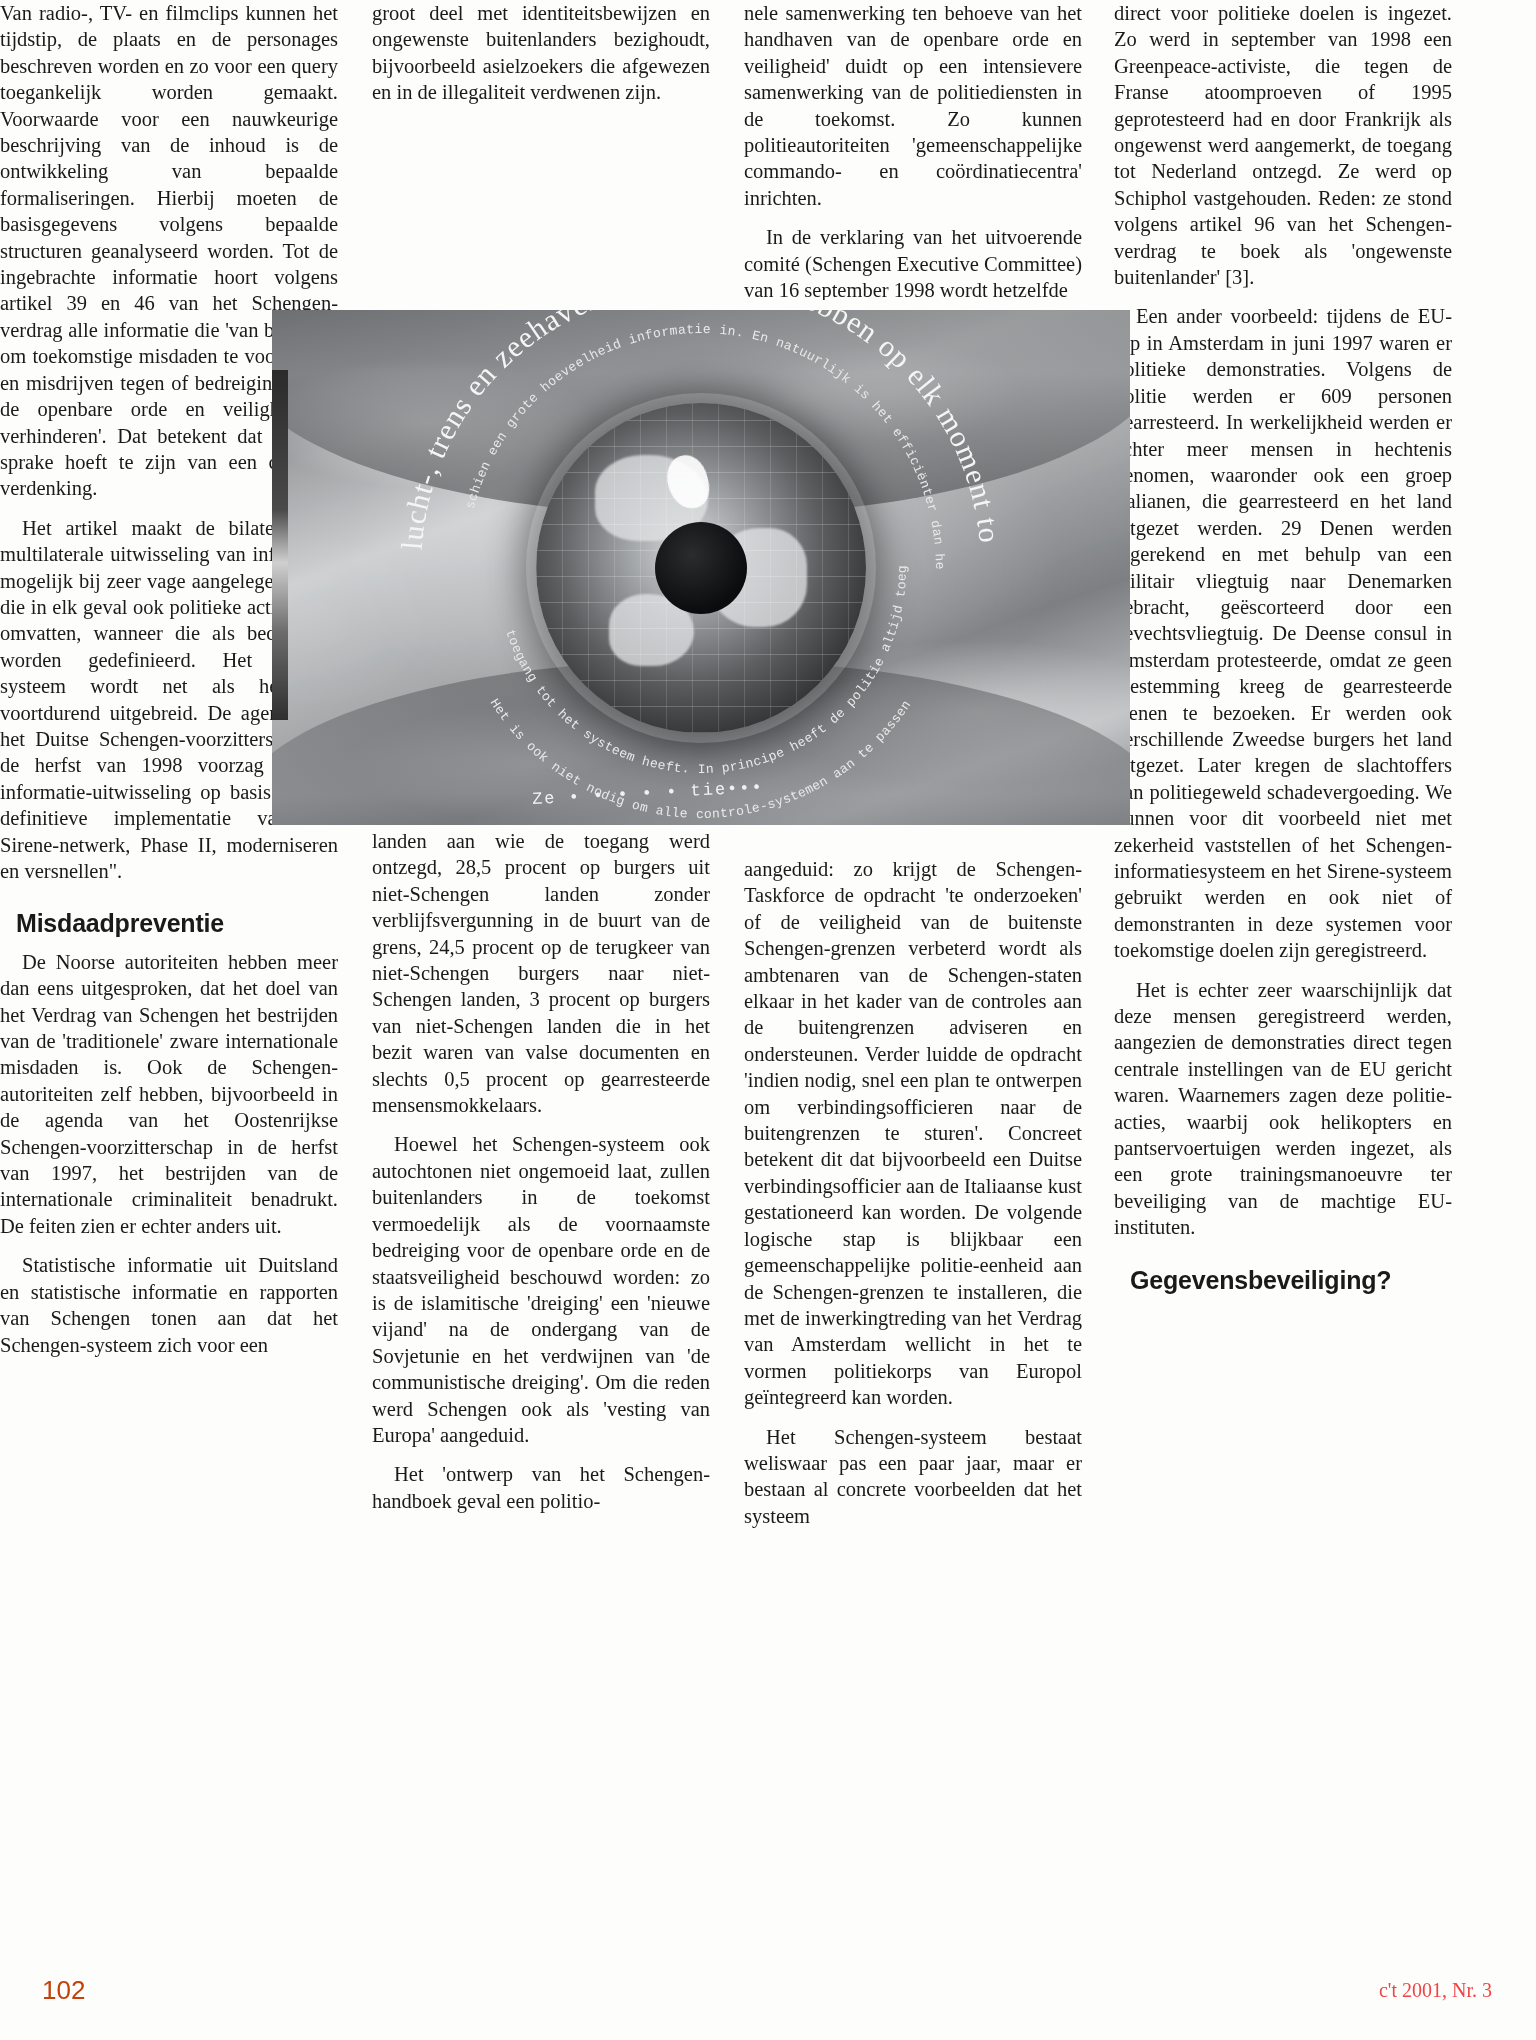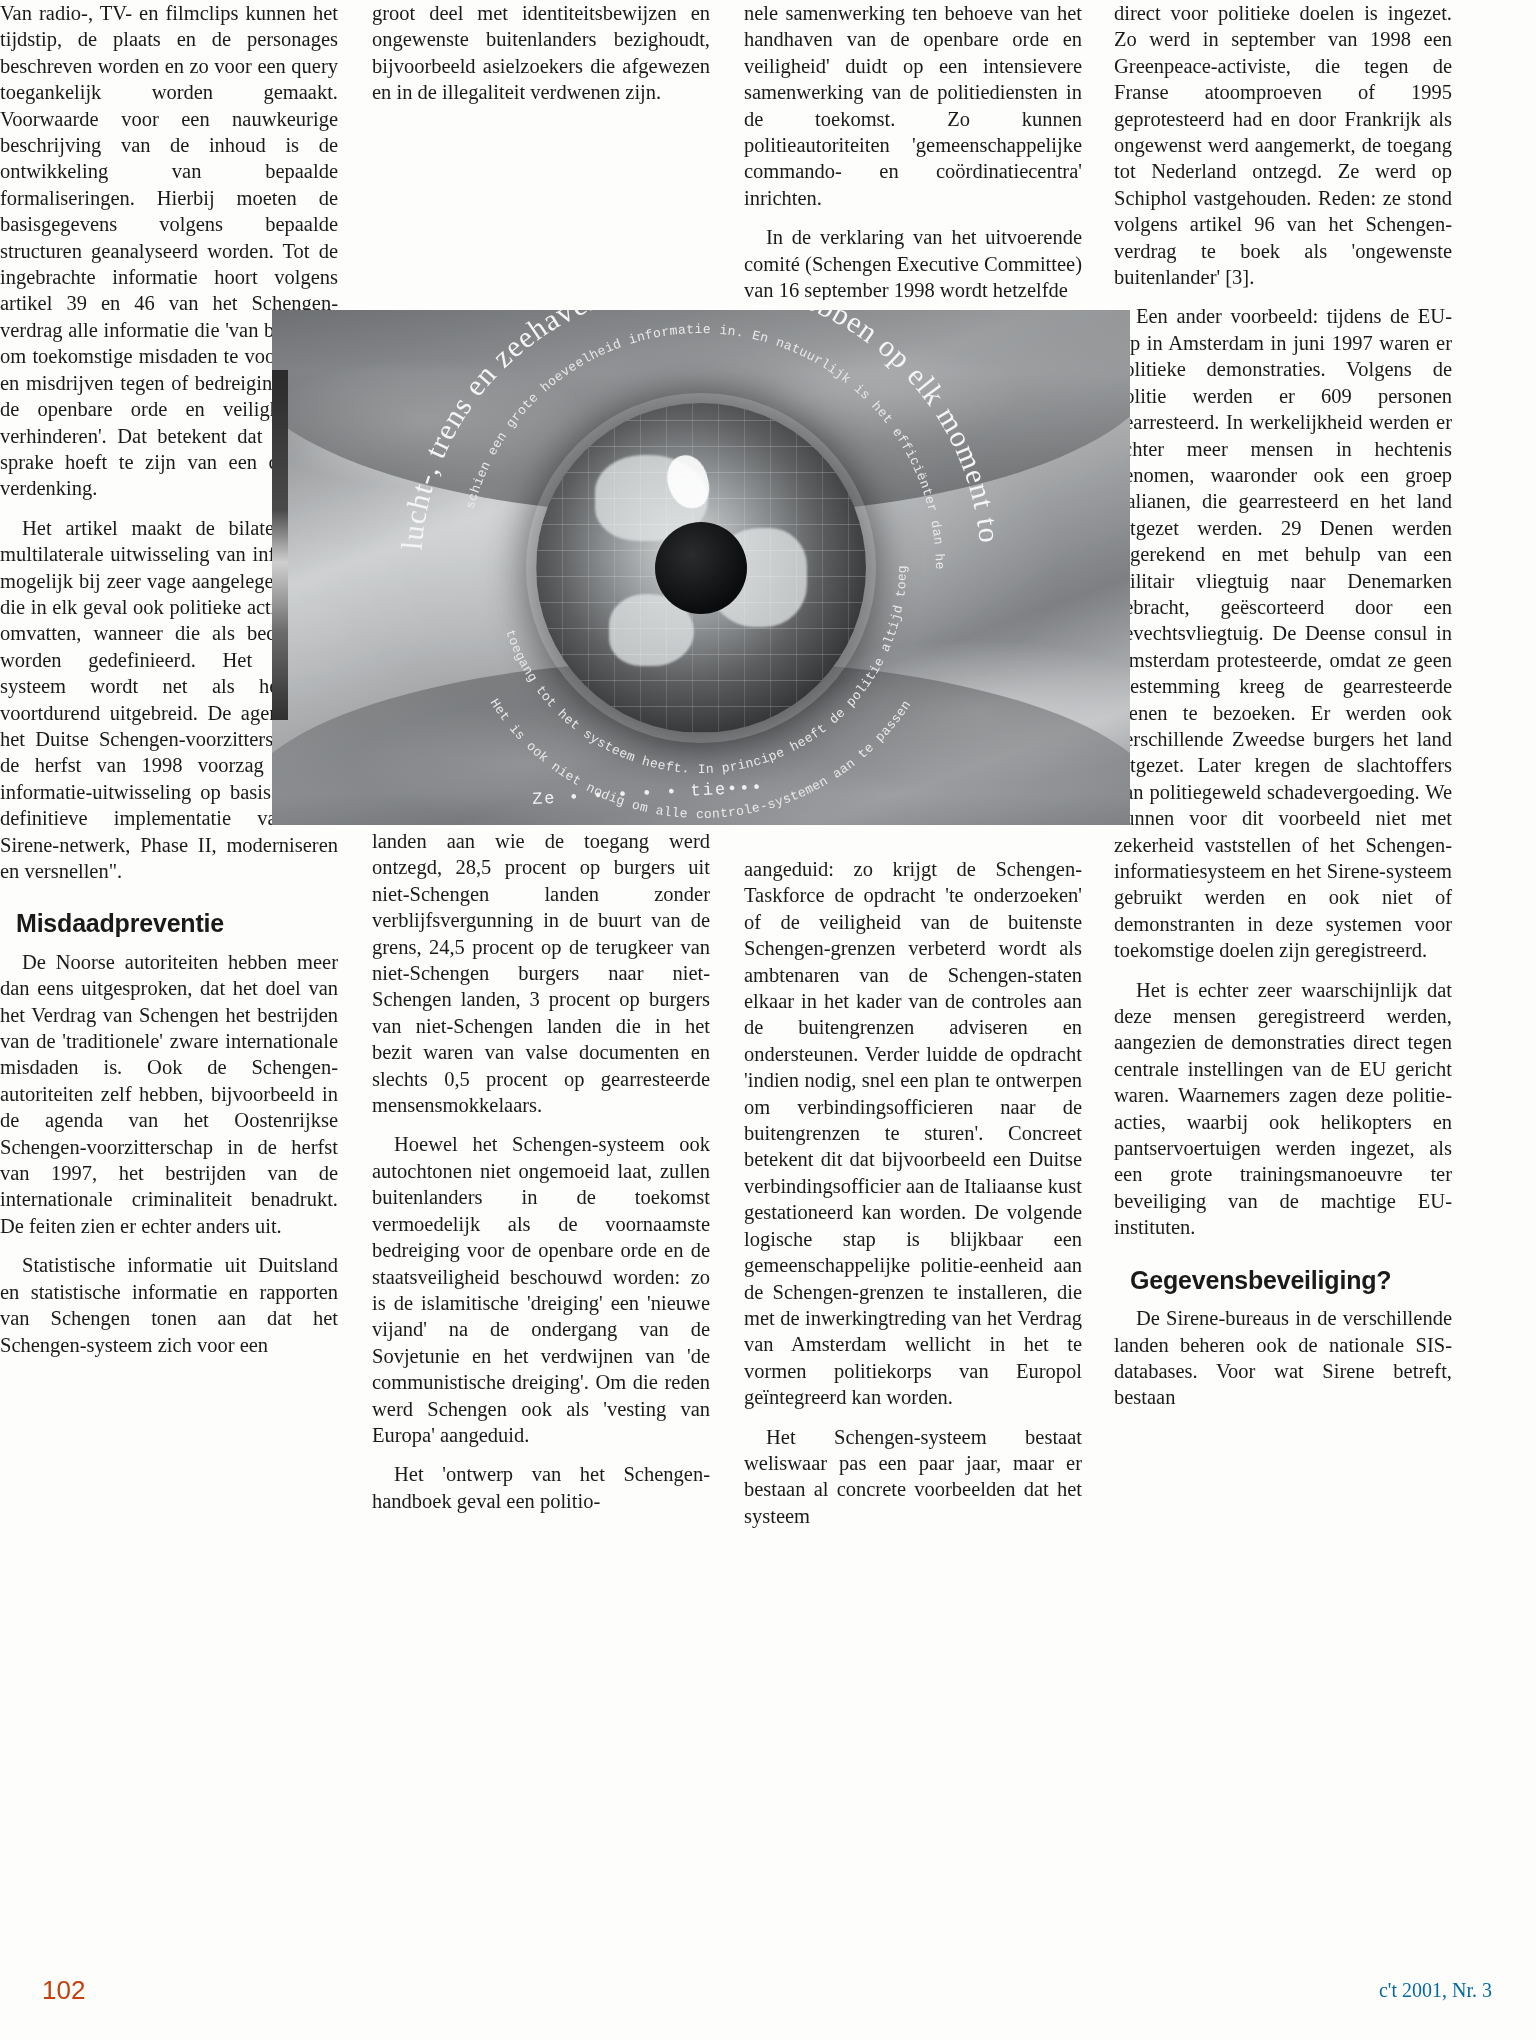--- a/index.html
+++ b/index.html
@@ -155,21 +155,21 @@
     transform:rotate(-3deg);
   }
   .footer-num {
     position:absolute; left:42px; bottom:34px;
     font-family:"Liberation Sans", sans-serif;
     font-size:26px; color:#c2410c;
   }
   .footer-src {
     position:absolute; right:44px; bottom:38px;
     font-family:"Liberation Serif", serif;
-    font-size:20px; color:#0369a1;
+    font-size:20px; color:#ef4444;
   }
 </style>
 </head>
 <body>
 
 <div class="page">
 
   <div class="col c1" style="height:1660px;">
     <p>Van radio-, TV- en filmclips kunnen het tijdstip, de plaats en de personages beschreven worden en zo voor een query toegankelijk worden gemaakt. Voorwaarde voor een nauwkeurige beschrijving van de inhoud is de ontwikkeling van bepaalde formaliseringen. Hierbij moeten de basisgegevens volgens bepaalde structuren geanalyseerd worden. Tot de ingebrachte informatie hoort volgens artikel 39 en 46 van het Schengen-verdrag alle informatie die 'van belang is om toekomstige misdaden te voorkomen en misdrijven tegen of bedreigingen van de openbare orde en veiligheid te verhinderen'. Dat betekent dat er geen sprake hoeft te zijn van een concrete verdenking.</p>
     <p class="indent">Het artikel maakt de bilaterale en multilaterale uitwisseling van informatie mogelijk bij zeer vage aangelegenheden, die in elk geval ook politieke activiteiten omvatten, wanneer die als bedreigend worden gedefinieerd. Het Sirene-systeem wordt net als het SIS voortdurend uitgebreid. De agenda van het Duitse Schengen-voorzitterschap in de herfst van 1998 voorzag in "de informatie-uitwisseling op basis van de definitieve implementatie van het Sirene-netwerk, Phase II, moderniseren en versnellen".</p>
@@ -196,21 +196,20 @@
   <div class="col c3" style="top:856px; height:1100px;">
     <p>aangeduid: zo krijgt de Schengen-Taskforce de opdracht 'te onderzoeken' of de veiligheid van de buitenste Schengen-grenzen verbeterd wordt als ambtenaren van de Schengen-staten elkaar in het kader van de controles aan de buitengrenzen adviseren en ondersteunen. Verder luidde de opdracht 'indien nodig, snel een plan te ontwerpen om verbindingsofficieren naar de buitengrenzen te sturen'. Concreet betekent dit dat bijvoorbeeld een Duitse verbindingsofficier aan de Italiaanse kust gestationeerd kan worden. De volgende logische stap is blijkbaar een gemeenschappelijke politie-eenheid aan de Schengen-grenzen te installeren, die met de inwerkingtreding van het Verdrag van Amsterdam wellicht in het te vormen politiekorps van Europol geïntegreerd kan worden.</p>
     <p class="indent">Het Schengen-systeem bestaat weliswaar pas een paar jaar, maar er bestaan al concrete voorbeelden dat het systeem</p>
   </div>
 
   <div class="col c4" style="height:1930px;">
     <p>direct voor politieke doelen is ingezet. Zo werd in september van 1998 een Greenpeace-activiste, die tegen de Franse atoomproeven of 1995 geprotesteerd had en door Frankrijk als ongewenst werd aangemerkt, de toegang tot Nederland ontzegd. Ze werd op Schiphol vastgehouden. Reden: ze stond volgens artikel 96 van het Schengen-verdrag te boek als 'ongewenste buitenlander' [3].</p>
     <p class="indent">Een ander voorbeeld: tijdens de EU-top in Amsterdam in juni 1997 waren er politieke demonstraties. Volgens de politie werden er 609 personen gearresteerd. In werkelijkheid werden er echter meer mensen in hechtenis genomen, waaronder ook een groep Italianen, die gearresteerd en het land uitgezet werden. 29 Denen werden ingerekend en met behulp van een militair vliegtuig naar Denemarken gebracht, geëscorteerd door een gevechtsvliegtuig. De Deense consul in Amsterdam protesteerde, omdat ze geen toestemming kreeg de gearresteerde Denen te bezoeken. Er werden ook verschillende Zweedse burgers het land uitgezet. Later kregen de slachtoffers van politiegeweld schadevergoeding. We kunnen voor dit voorbeeld niet met zekerheid vaststellen of het Schengen-informatiesysteem en het Sirene-systeem gebruikt werden en ook niet of demonstranten in deze systemen voor toekomstige doelen zijn geregistreerd.</p>
     <p class="indent">Het is echter zeer waarschijnlijk dat deze mensen geregistreerd werden, aangezien de demonstraties direct tegen centrale instellingen van de EU gericht waren. Waarnemers zagen deze politie-acties, waarbij ook helikopters en pantservoertuigen werden ingezet, als een grote trainingsmanoeuvre ter beveiliging van de machtige EU-instituten.</p>
     <h2 class="section">Gegevensbeveiliging?</h2>
-    <p class="indent">De Sirene-bureaus in de verschillende landen beheren ook de nationale SIS-databases. Voor wat Sirene betreft, bestaan</p>
   </div>
 
   <div class="figure">
     <div class="sky"></div>
     <div class="clouds"></div>
     <div class="eyelid-top"></div>
     <div class="eyelid-bot"></div>
     <div class="leftbar"></div>
 
     <div class="iris-wrap">

